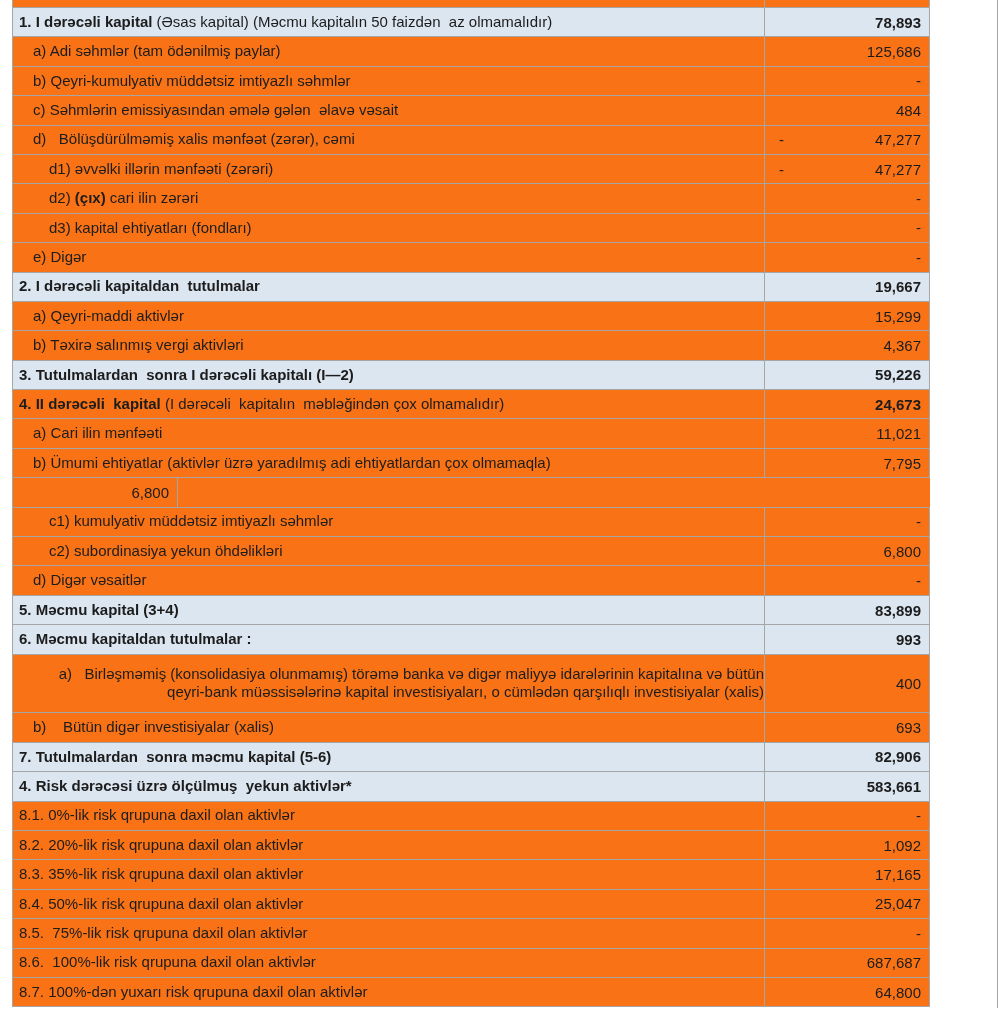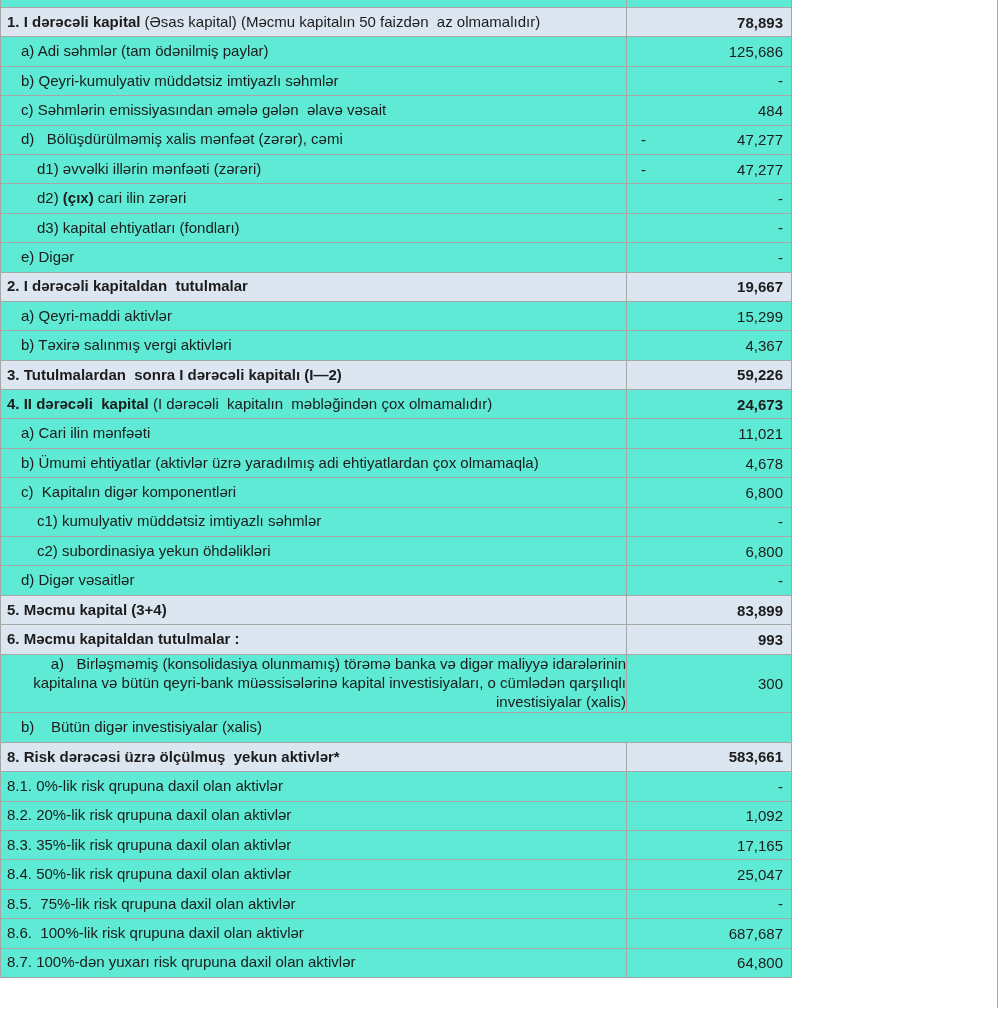--- a/index.html
+++ b/index.html
@@ -10,29 +10,29 @@
   *{box-sizing:border-box;margin:0;padding:0;}
   html,body{background:#ffffff;}
   body{
     position:relative;
     width:1000px;height:1029px;
     font-family:"Liberation Sans","DejaVu Sans",sans-serif;
     font-size:15px;color:var(--text);
     overflow:hidden;
   }
   .sheet{
-    position:absolute;left:0;top:0;
-    width:792px;
+    position:absolute;left:12px;top:0;
+    width:918px;
     border-left:1px solid var(--border);
   }
   .row{
     display:flex;
     height:29.4px;
     border-bottom:1px solid var(--border);
-    background:#5eead4;
+    background:#f97316;
   }
   .row.hl{background:var(--hl);}
   .row.tall{height:58.8px;text-align:right;}
   .row.spill{height:8px;}
   .cell{display:flex;align-items:center;}
   .cell.label{
     flex:1 1 auto;
     min-width:0;
     padding-left:6px;
     border-right:1px solid var(--border);
@@ -151,26 +151,23 @@
     <div class="row">
       <div class="cell label ind1">
         <span class="txt"><span>a) Cari ilin mənfəəti</span></span>
       </div>
       <div class="cell value">11,021</div>
     </div>
     <div class="row">
       <div class="cell label ind1">
         <span class="txt"><span>b) Ümumi ehtiyatlar (aktivlər üzrə yaradılmış adi ehtiyatlardan çox olmamaqla)</span></span>
       </div>
-      <div class="cell value">4,678</div>
-    </div>
-    <div class="row">
-      <div class="cell label ind1">
-        <span class="txt"><span>c)  Kapitalın digər komponentləri</span></span>
-      </div>
+      <div class="cell value">7,795</div>
+    </div>
+    <div class="row">
       <div class="cell value">6,800</div>
     </div>
     <div class="row">
       <div class="cell label ind2">
         <span class="txt"><span>c1) kumulyativ müddətsiz imtiyazlı səhmlər</span></span>
       </div>
       <div class="cell value">-</div>
     </div>
     <div class="row">
       <div class="cell label ind2">
@@ -193,30 +190,37 @@
     <div class="row hl">
       <div class="cell label ind0">
         <span class="txt"><span class="b">6. Məcmu kapitaldan tutulmalar :</span></span>
       </div>
       <div class="cell value b">993</div>
     </div>
     <div class="row tall">
       <div class="cell label ind1">
         <span class="txt"><span>a)   Birləşməmiş (konsolidasiya olunmamış) törəmə banka və digər maliyyə idarələrinin kapitalına və bütün qeyri-bank müəssisələrinə kapital investisiyaları, o cümlədən qarşılıqlı investisiyalar (xalis)</span></span>
       </div>
-      <div class="cell value">300</div>
+      <div class="cell value">400</div>
     </div>
     <div class="row">
       <div class="cell label ind1">
         <span class="txt"><span>b)    Bütün digər investisiyalar (xalis)</span></span>
       </div>
-    </div>
-    <div class="row hl">
-      <div class="cell label ind0">
-        <span class="txt"><span class="b">8. Risk dərəcəsi üzrə ölçülmuş  yekun aktivlər*</span></span>
+      <div class="cell value">693</div>
+    </div>
+    <div class="row hl">
+      <div class="cell label ind0">
+        <span class="txt"><span class="b">7. Tutulmalardan  sonra məcmu kapital (5-6)</span></span>
+      </div>
+      <div class="cell value b">82,906</div>
+    </div>
+    <div class="row hl">
+      <div class="cell label ind0">
+        <span class="txt"><span class="b">4. Risk dərəcəsi üzrə ölçülmuş  yekun aktivlər*</span></span>
       </div>
       <div class="cell value b">583,661</div>
     </div>
     <div class="row">
       <div class="cell label ind0">
         <span class="txt"><span>8.1. 0%-lik risk qrupuna daxil olan aktivlər</span></span>
       </div>
       <div class="cell value">-</div>
     </div>
     <div class="row">

